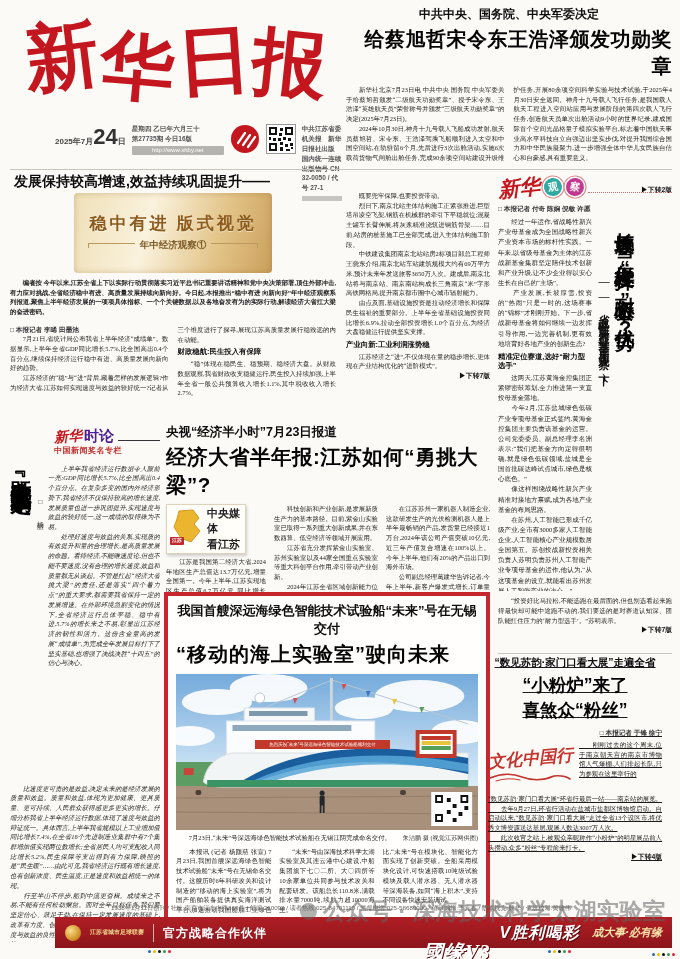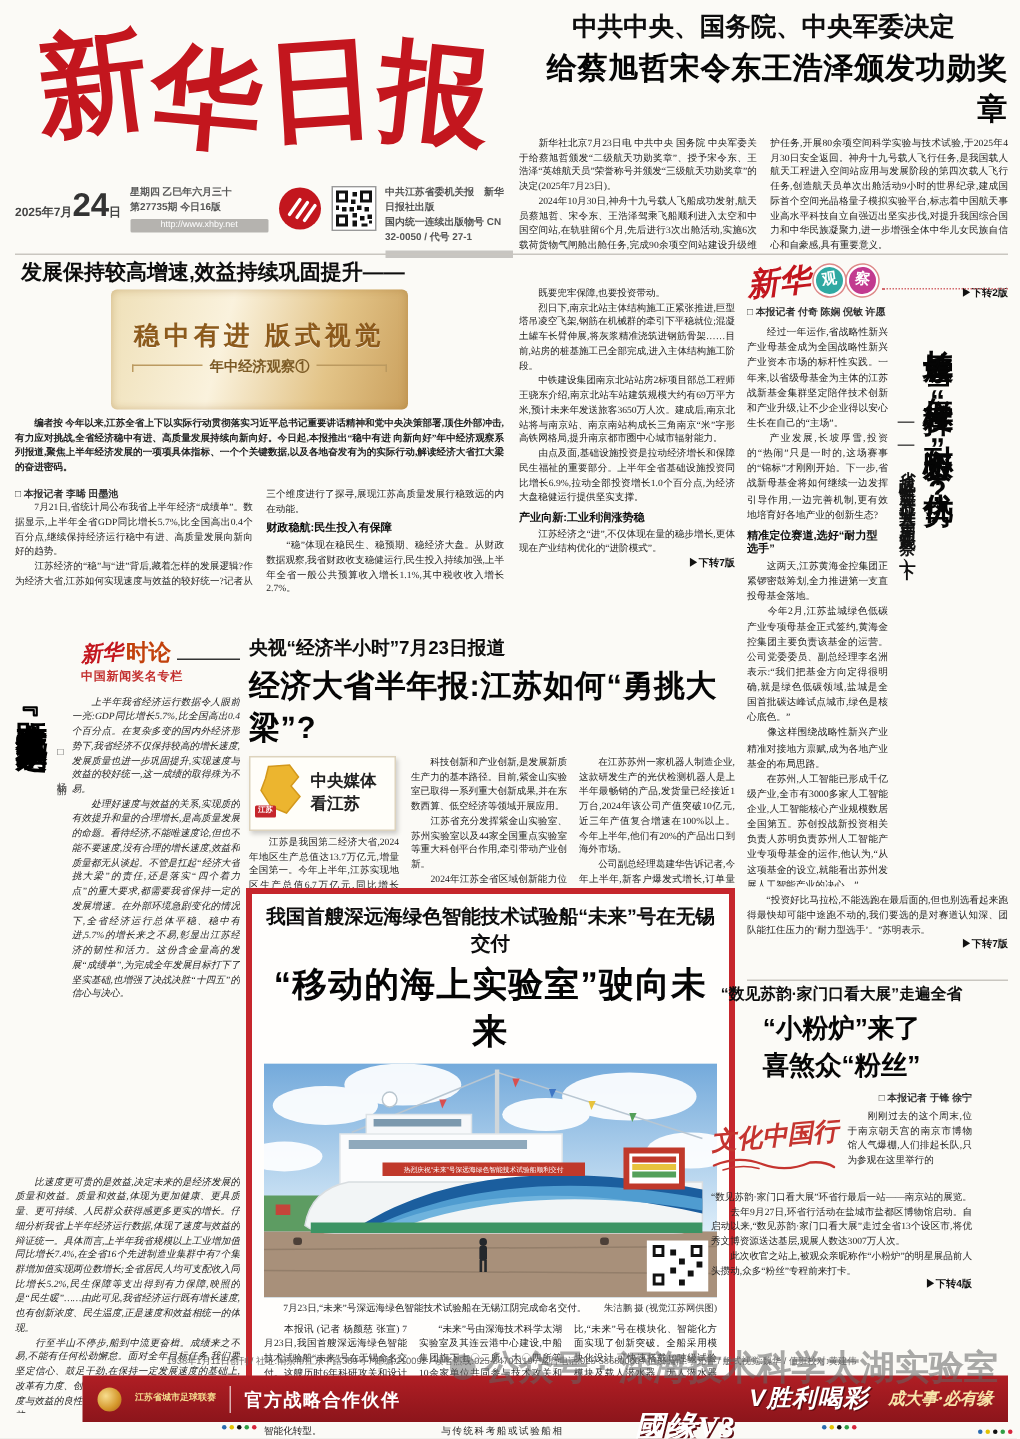--- a/index.html
+++ b/index.html
@@ -20,31 +20,31 @@
   .hrline{position:absolute;background:#c9c6c0;height:1px;}
   
   #masthead{position:absolute;left:10px;top:2px;width:332px;height:164px;}
   .brand-row{height:116px;display:flex;justify-content:center;align-items:center;gap:2px;}
   .brand-row span{font-family:"DejaVu Serif",serif;font-weight:900;font-size:74px;color:#c3161e;line-height:1;}
   .bc0{transform:rotate(-7deg) translateY(-4px);}
   .bc1{transform:rotate(5deg) translateY(6px);}
   .bc2{transform:rotate(-4deg);}
   .bc3{transform:rotate(6deg) translateY(3px);}
   .mast-info{display:flex;align-items:flex-start;gap:6px;margin-top:6px;}
-  .m-date{white-space:nowrap;font-weight:700;color:#444;font-size:8px;}
+  .m-date{white-space:nowrap;font-weight:700;color:#444;font-size:8px;margin-left:45px;}
   .m-date b{font-size:22px;font-weight:900;color:#333;}
   .m-mid{width:92px;font:700 6.6px/1.45 "Liberation Sans",sans-serif;color:#555;}
   .url-bar{margin-top:3px;background:#b5b3af;color:#fff;font:6px/1.2 "Liberation Sans",sans-serif;
            text-align:center;padding:1px 2px;border-radius:1px;}
   .qr{width:28px;height:28px;background:#fff;border:1px solid #999;}
   .m-right{flex:1;font:700 6.6px/1.5 "Liberation Sans",sans-serif;color:#555;}
   .gray-bar{height:5px;background:#c7c5c1;margin-top:3px;}
   
   #top-story{position:absolute;left:346px;top:6px;width:326px;height:160px;}
-  #top-story .kicker{font-size:17px;text-align:center;margin-bottom:3px;}
+  #top-story .kicker{font-size:12px;text-align:center;margin-bottom:3px;}
   #top-story .hl{font-size:20px;text-align:right;letter-spacing:.5px;}
   #top-story .bt{margin-top:5px;height:100px;}
   
   #main-story{position:absolute;left:10px;top:173px;width:480px;height:250px;}
   #main-story .kicker{font-size:14px;padding-left:4px;}
   #main-story .hl{font-size:27px;letter-spacing:1px;padding:3px 0 5px 22px;}
   .ms-row{display:flex;gap:10px;height:188px;}
   .ms-left{width:326px;}
   .ms-right{width:144px;overflow:hidden;}
   .banner{width:198px;height:80px;margin:2px auto 5px;position:relative;border-radius:4px;
@@ -76,55 +76,55 @@
   .obs-textcol{width:94px;overflow:hidden;}
   .obs-textcol .bt{font-size:6.5px;line-height:1.56;}
   .obs-sub-v{font:700 11px/1 "Liberation Serif",serif;letter-spacing:3px;padding-top:58px;color:#111;}
   .obs-head-v{font:900 20px/1 "Liberation Sans",sans-serif;letter-spacing:2px;color:#050505;}
   .obs-tail{margin-top:5px;}
   
   #shilun{position:absolute;left:10px;top:428px;width:150px;height:494px;}
   .sl-badge{margin-left:44px;width:106px;}
   .sl-b1{display:flex;align-items:baseline;gap:2px;}
   .sl-script{font:900 14px/1 "DejaVu Serif",serif;font-style:italic;color:#c3161e;transform:rotate(-5deg);}
-  .sl-bold{font:900 15px/1 "Liberation Sans",sans-serif;color:#c2410c;}
+  .sl-bold{font:900 15px/1 "Liberation Sans",sans-serif;color:#4c1d95;}
   .sl-dash{flex:1;border-top:1.5px solid #333;margin-left:2px;}
   .sl-award{font:700 8px/1.2 "Liberation Sans",sans-serif;color:#c3302f;margin-top:3px;letter-spacing:.5px;}
   .sl-row{display:flex;gap:5px;height:314px;margin-top:8px;}
   .sl-head-v{font:900 21px/1 "Liberation Serif",serif;letter-spacing:1px;color:#000;}
   .sl-by-v{font:6.8px/1 "Liberation Sans",sans-serif;color:#444;height:70px;margin-top:34px;letter-spacing:2px;}
   .sl-body{flex:1;overflow:hidden;}
   .sl-wide{margin-top:6px;height:158px;overflow:hidden;}
   
   #central{position:absolute;left:166px;top:424px;width:324px;height:166px;}
   #central .kicker{font-size:12.5px;}
   #central .hl{font-size:20.5px;letter-spacing:.5px;margin:2px 0 5px;}
   .c-row{display:flex;gap:8px;height:114px;}
   .c-col1{width:100px;}
   .c-col2,.c-col3{width:104px;overflow:hidden;}
-  .media-badge{width:98px;height:50px;border:1px solid #ddd3bd;box-shadow:1px 2px 3px rgba(0,0,0,.18);
+  .media-badge{width:80px;height:50px;border:1px solid #ddd3bd;box-shadow:1px 2px 3px rgba(0,0,0,.18);
                background:#fffef9;display:flex;align-items:center;gap:4px;padding:2px;box-sizing:border-box;margin-bottom:3px;}
   .badge-txt{font:900 11px/1.4 "Liberation Serif",serif;color:#222;}
   .map-wrap{position:relative;width:34px;height:40px;flex:none;}
   .seal{position:absolute;left:1px;bottom:4px;background:#c5262c;color:#fff;font:700 5px/1.1 "Liberation Sans",sans-serif;
         padding:1.5px 2px;border-radius:1px;}
   
   #ship-box{position:absolute;left:164px;top:592px;width:326px;height:348px;border:4px solid #c6262c;
             background:#fffefc;padding:5px 8px;box-sizing:border-box;}
   #ship-box .kicker{font-size:13px;text-align:center;margin-top:1px;}
-  #ship-box .hl{font-size:23px;text-align:center;letter-spacing:1px;margin:3px 0 6px;}
+  #ship-box .hl{font-size:20px;letter-spacing:1px;margin:3px 0 6px;}
   .photo{position:relative;height:156px;background:#bcd6ea;overflow:hidden;}
   .photo-banner{position:absolute;left:26%;top:42%;width:45%;height:9px;background:#c0392b;color:#fff;
                 font:4.5px/9px "Liberation Sans",sans-serif;text-align:center;overflow:hidden;white-space:nowrap;}
   .cap-row{display:flex;gap:6px;margin-top:3px;}
   .cap-row .bt{flex:1;}
   .credit{font:6.2px/1.5 "Liberation Serif",serif;color:#333;white-space:nowrap;}
   .ship-body{margin-top:4px;height:92px;}
   
-  #culture{position:absolute;left:474px;top:656px;width:174px;height:246px;}
+  #culture{position:absolute;left:488px;top:656px;width:174px;height:246px;text-decoration:underline;}
   #culture .kicker{font-size:10.5px;text-align:center;}
   #culture .hl{font-size:17.5px;text-align:center;line-height:1.45;white-space:pre-line;margin-top:3px;}
   #culture .byline{text-align:right;margin:4px 0 3px;}
   .cul-row{display:flex;gap:5px;height:54px;}
   .cul-logo{width:86px;position:relative;}
   .cul-script{font:900 17px/1.2 "DejaVu Serif",serif;font-style:italic;color:#c5342f;transform:rotate(-5deg);display:inline-block;margin-top:8px;}
   .cul-row .bt{flex:1;}
   
   #footer-line{position:absolute;left:10px;top:904px;width:662px;font:6.2px/1.4 "Liberation Sans",sans-serif;
                color:#666;text-align:center;}

